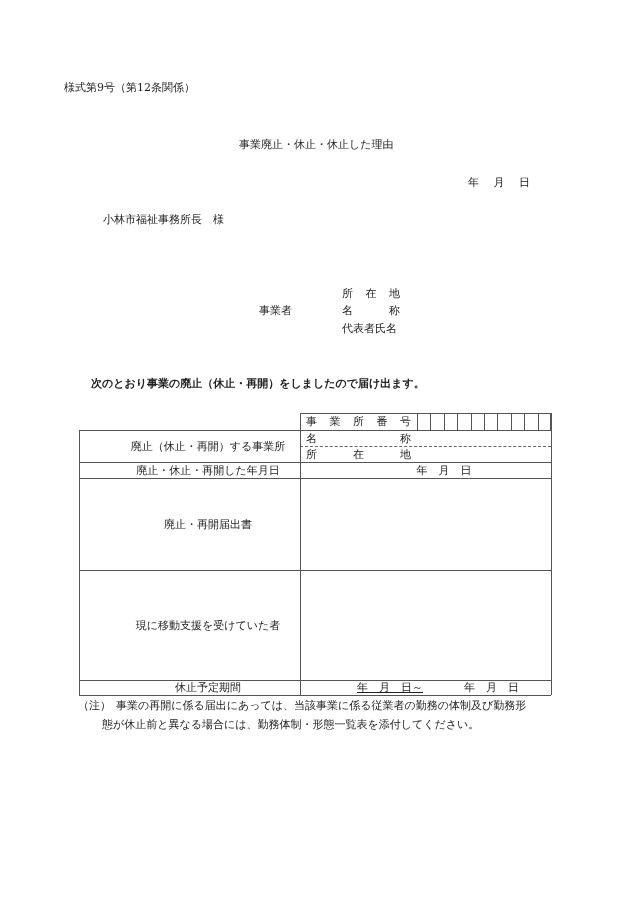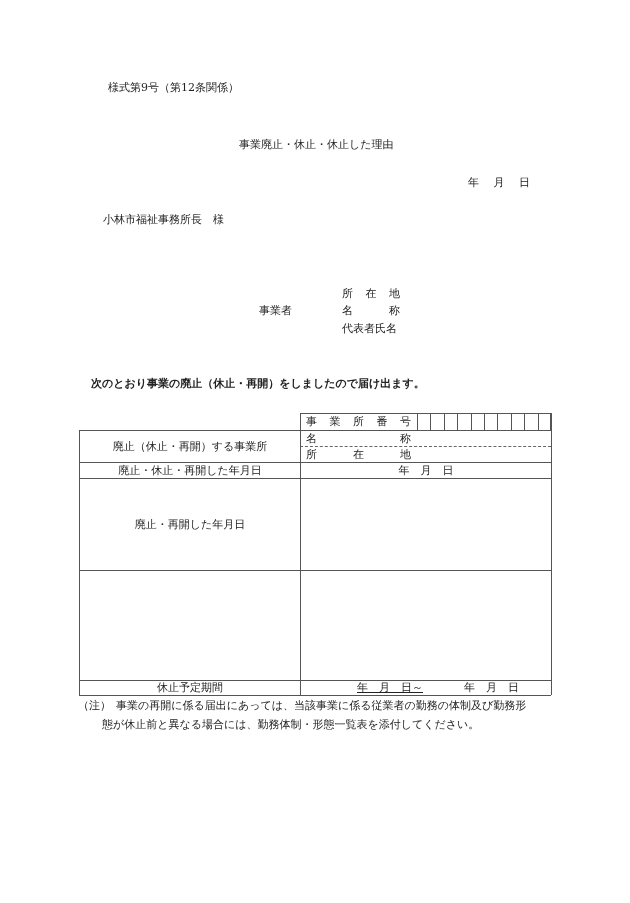--- a/index.html
+++ b/index.html
@@ -4,32 +4,32 @@
 <style>
   html, body { margin: 0; padding: 0; }
   body {
     width: 630px; height: 903px; background: #ffffff; position: relative; overflow: hidden;
     font-family: "DejaVu Serif", "Liberation Serif", serif; color: #222; font-size: 11px;
   }
   .abs { position: absolute; white-space: nowrap; line-height: 1; }
   .hl { position: absolute; height: 0; border-top: 1px solid #555; }
   .vl { position: absolute; width: 0; border-left: 1px solid #555; }
   .dash { position: absolute; height: 0; border-top: 1px dashed #666; }
-  .cell { position: absolute; display: flex; align-items: center; justify-content: center; text-align: center; line-height: 1.45; }
+  .cell { position: absolute; display: flex; align-items: center; justify-content: center; text-align: center; line-height: 1.45; margin-left: 18px; }
   .spread { display: flex; justify-content: space-between; }
   .num-boxes { position: absolute; left: 417px; top: 413px; height: 17px; display: flex; }
   .num-box { width: 13.4px; height: 17px; border-left: 1px solid #555; box-sizing: border-box; }
   .num-box:last-child { border-right: 1px solid #555; }
 </style>
 </head>
 <body>
 
 <div>
 
-  <div class="abs" style="left:64px; top:82px;margin-left:44px;">様式第9号（第12条関係）</div>
+  <div class="abs" style="left:64px; top:82px;">様式第9号（第12条関係）</div>
 
   <div class="abs" style="left:239px; top:139px;">事業廃止・休止・休止した理由</div>
 
   <div class="abs" style="left:468px; top:177px; width:62px; display:flex; justify-content:space-between;">
     <span>年</span>
     <span>月</span>
     <span>日</span>
   </div>
 
   <div class="abs" style="left:103px; top:214px;">小林市福祉事務所長　様</div>
@@ -92,24 +92,25 @@
       <span>所</span>
       <span>在</span>
       <span>地</span>
     </div>
     <div class="abs" style="left:414px; top:431px; width:135px; height:14px;"></div>
     <div class="abs" style="left:414px; top:447px; width:135px; height:14px;"></div>
 
     <div class="cell" style="left:80px; top:463px; width:220px; height:15px;">廃止・休止・再開した年月日</div>
     <div class="cell" style="left:301px; top:463px; width:250px; height:15px;">年　月　日</div>
 
-    <div class="cell" style="left:80px; top:479px; width:220px; height:91px;">廃止・再開した年月日</div>
+    <div class="cell" style="left:80px; top:479px; width:220px; height:91px;">廃止・再開届出書</div>
     <div class="cell" style="left:301px; top:479px; width:250px; height:91px;"></div>
 
     <div class="cell" style="left:80px; top:571px; width:220px; height:109px; flex-direction:column;">
+      <span>現に移動支援を受けていた者</span>
     </div>
     <div class="cell" style="left:301px; top:571px; width:250px; height:109px;"></div>
 
     <div class="cell" style="left:80px; top:681px; width:220px; height:14px;">休止予定期間</div>
     <div class="abs" style="left:357px; top:682px;text-decoration:underline;">年　月　日～</div>
     <div class="abs" style="left:464px; top:682px;">年　月　日</div>
   </div>
 
   <div class="abs" style="left:78px; top:700px;">（注）</div>
   <div class="abs" style="left:116px; top:700px;">事業の再開に係る届出にあっては、当該事業に係る従業者の勤務の体制及び勤務形</div>

